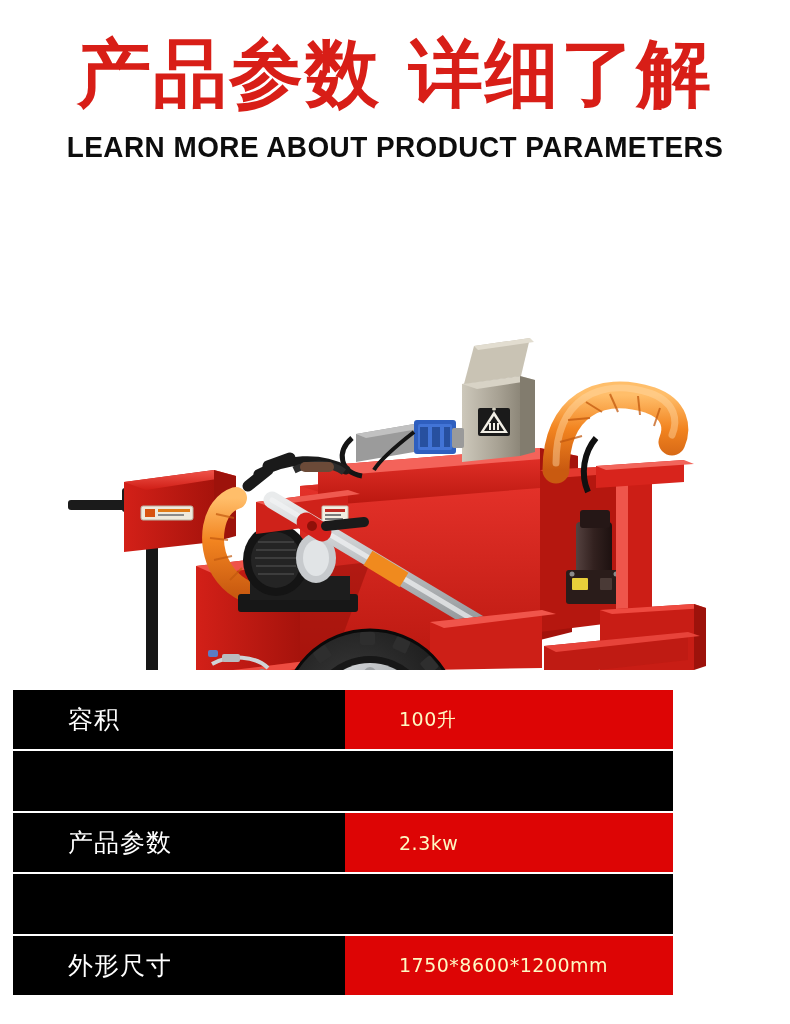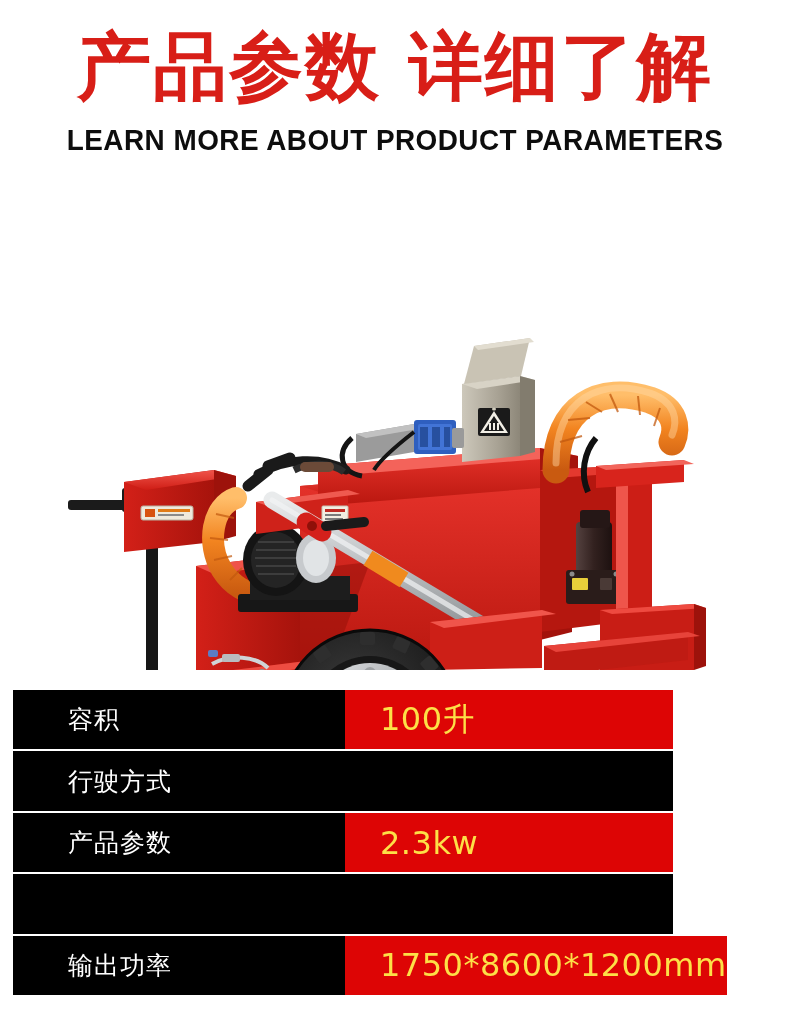--- a/index.html
+++ b/index.html
@@ -5,21 +5,21 @@
 <style>
   html,body{margin:0;padding:0;background:#ffffff;}
   body{
     width:790px;height:1024px;overflow:hidden;
     font-family:"Liberation Sans","DejaVu Sans",sans-serif;
     -webkit-font-smoothing:antialiased;
   }
   .page{position:relative;width:790px;height:1024px;background:#fff;}
 
   
-  .header{position:absolute;left:0;top:6px;width:688px;height:170px;background:#fff;}
+  .header{position:absolute;left:0;top:13px;width:688px;height:170px;background:#fff;}
   .title-cn{
     position:absolute;left:0;top:16px;width:790px;
     text-align:center;
     font-family:"DejaVu Sans","Liberation Sans",sans-serif;
     font-weight:700;
     font-size:74px;line-height:88px;
     letter-spacing:2px;
     color:#d81e17;
     white-space:nowrap;
   }
@@ -61,26 +61,26 @@
     padding-left:55px;
     box-sizing:border-box;
     font-family:"DejaVu Sans","Liberation Sans",sans-serif;
     font-size:25px;
     font-weight:400;
     letter-spacing:1px;
   }
   .cell-value{
     flex:1 1 auto;
     background:#dd0505;
-    color:#fde047;
+    color:#fef9c3;
     display:flex;align-items:center;
-    padding-left:35px;
+    padding-left:54px;
     box-sizing:border-box;
     font-family:"DejaVu Sans","Liberation Sans",sans-serif;
-    font-size:32px;
+    font-size:19px;
     font-weight:400;
     letter-spacing:0.5px;
   }
 </style>
 </head>
 <body>
 
 <div class="page">
 
   <div class="header">
@@ -393,32 +393,31 @@
   </div>
 
   <div class="spec-table">
 
     <div class="spec-row">
       <div class="cell-label">容积</div>
       <div class="cell-value">100升</div>
     </div>
 
     <div class="spec-row">
-      <div class="cell-label">行驶方式</div>
     </div>
 
 
     <div class="spec-row">
       <div class="cell-label">产品参数</div>
       <div class="cell-value">2.3kw</div>
     </div>
 
     <div class="spec-row">
     </div>
 
     <div class="spec-row">
-      <div class="cell-label">输出功率</div>
+      <div class="cell-label">外形尺寸</div>
       <div class="cell-value">1750*8600*1200mm</div>
     </div>
 
   </div>
 
 </div>
 
 </body></html>

